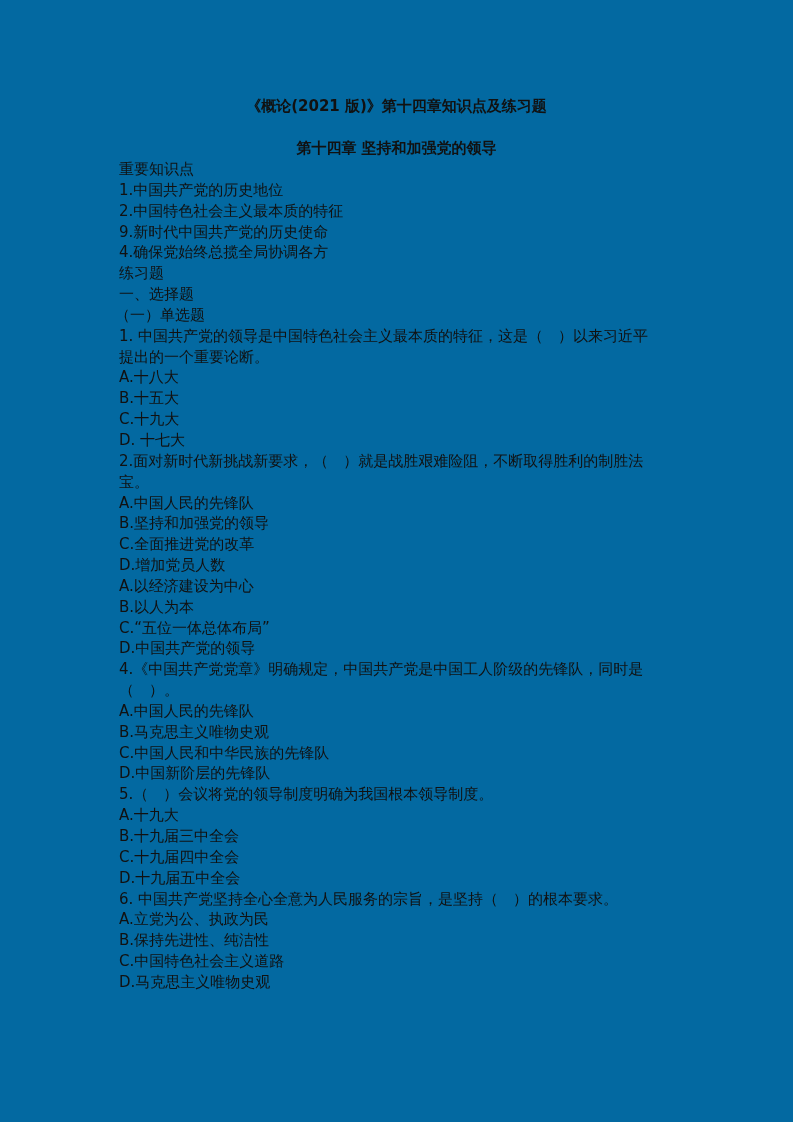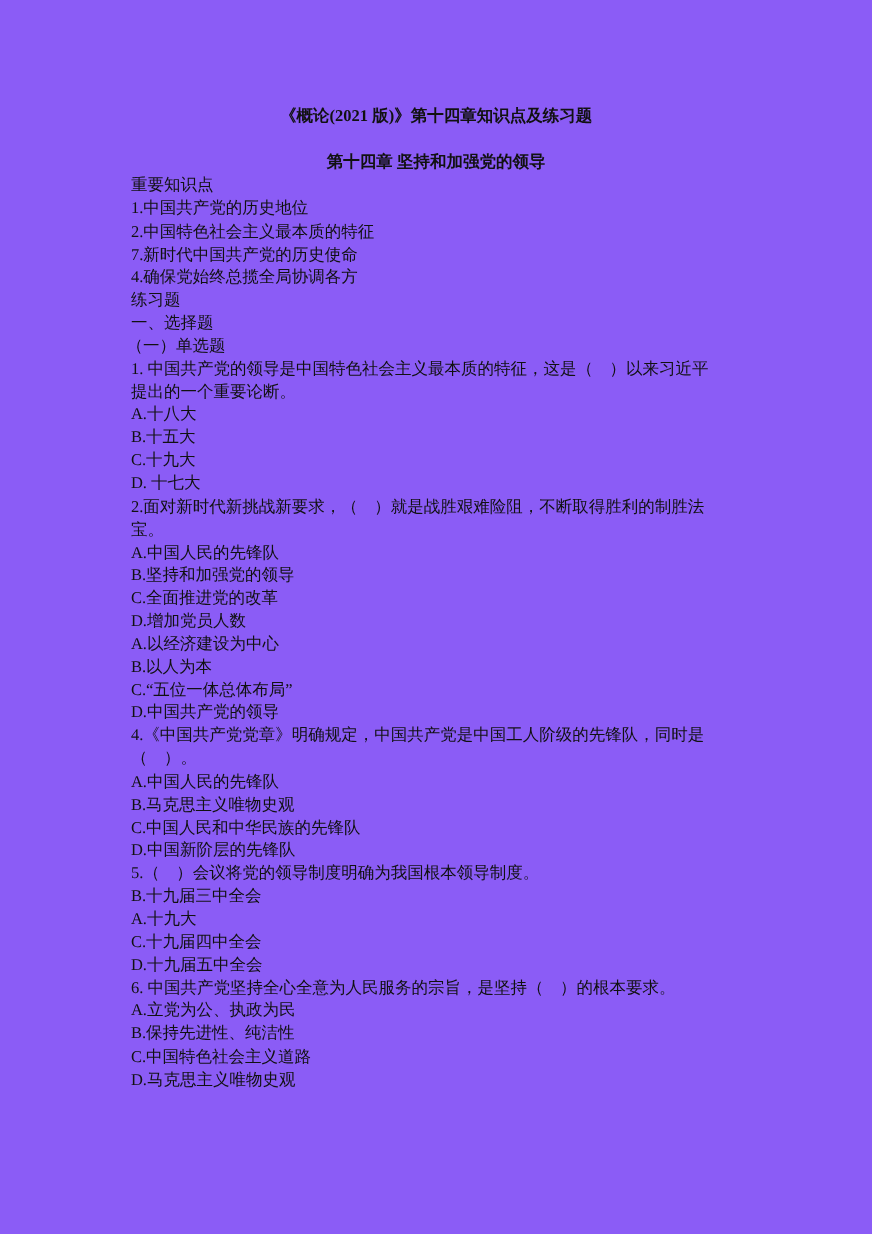--- a/index.html
+++ b/index.html
@@ -1,38 +1,38 @@
 <!DOCTYPE html>
 <html><head>
 <meta charset="utf-8">
 <style>
   html, body { margin: 0; padding: 0; background: #ffffff; }
   body { width: 793px; height: 1122px; position: relative; overflow: hidden;
          font-family: "DejaVu Sans", "Liberation Sans", sans-serif; color: #111; }
-  .page { position: absolute; left: 0; top: 0; width: 793px; height: 1122px; background: #8b5cf6; font-family: Liberation Serif, serif; }
+  .page { position: absolute; left: 0; top: 0; width: 793px; height: 1122px; background: #0369a1; }
   .title { position: absolute; left: 0; width: 793px; text-align: center; font-weight: bold;
            font-size: 15px; line-height: 20px; color: #111; }
   .doc-title { top: 96px; }
   .chapter-title { top: 138px; }
   .body { position: absolute; left: 119px; top: 159px; width: 560px;
           font-size: 15px; line-height: 20.85px; }
   .line { white-space: nowrap; height: 20.85px; }
 </style>
 </head>
 <body>
 
 <div class="page">
   <div class="title doc-title">《概论(2021 版)》第十四章知识点及练习题</div>
   <div class="title chapter-title">第十四章 坚持和加强党的领导</div>
 
   <div class="body">
     <div class="line">重要知识点</div>
     <div class="line">1.中国共产党的历史地位</div>
     <div class="line">2.中国特色社会主义最本质的特征</div>
-    <div class="line">7.新时代中国共产党的历史使命</div>
+    <div class="line">9.新时代中国共产党的历史使命</div>
     <div class="line">4.确保党始终总揽全局协调各方</div>
 
     <div class="line">练习题</div>
     <div class="line">一、选择题</div>
     <div class="line" style="margin-left:-4px;">（一）单选题</div>
 
     <div>
       <div class="line">1. 中国共产党的领导是中国特色社会主义最本质的特征，这是（　）以来习近平</div>
       <div class="line">提出的一个重要论断。</div>
       <div class="line">A.十八大</div>
@@ -61,22 +61,22 @@
       <div class="line">4.《中国共产党党章》明确规定，中国共产党是中国工人阶级的先锋队，同时是</div>
       <div class="line">（　）。</div>
       <div class="line">A.中国人民的先锋队</div>
       <div class="line">B.马克思主义唯物史观</div>
       <div class="line">C.中国人民和中华民族的先锋队</div>
       <div class="line">D.中国新阶层的先锋队</div>
     </div>
 
     <div>
       <div class="line">5.（　）会议将党的领导制度明确为我国根本领导制度。</div>
+      <div class="line">A.十九大</div>
       <div class="line">B.十九届三中全会</div>
-      <div class="line">A.十九大</div>
       <div class="line">C.十九届四中全会</div>
       <div class="line">D.十九届五中全会</div>
     </div>
 
     <div>
       <div class="line">6. 中国共产党坚持全心全意为人民服务的宗旨，是坚持（　）的根本要求。</div>
       <div class="line">A.立党为公、执政为民</div>
       <div class="line">B.保持先进性、纯洁性</div>
       <div class="line">C.中国特色社会主义道路</div>
       <div class="line">D.马克思主义唯物史观</div>

